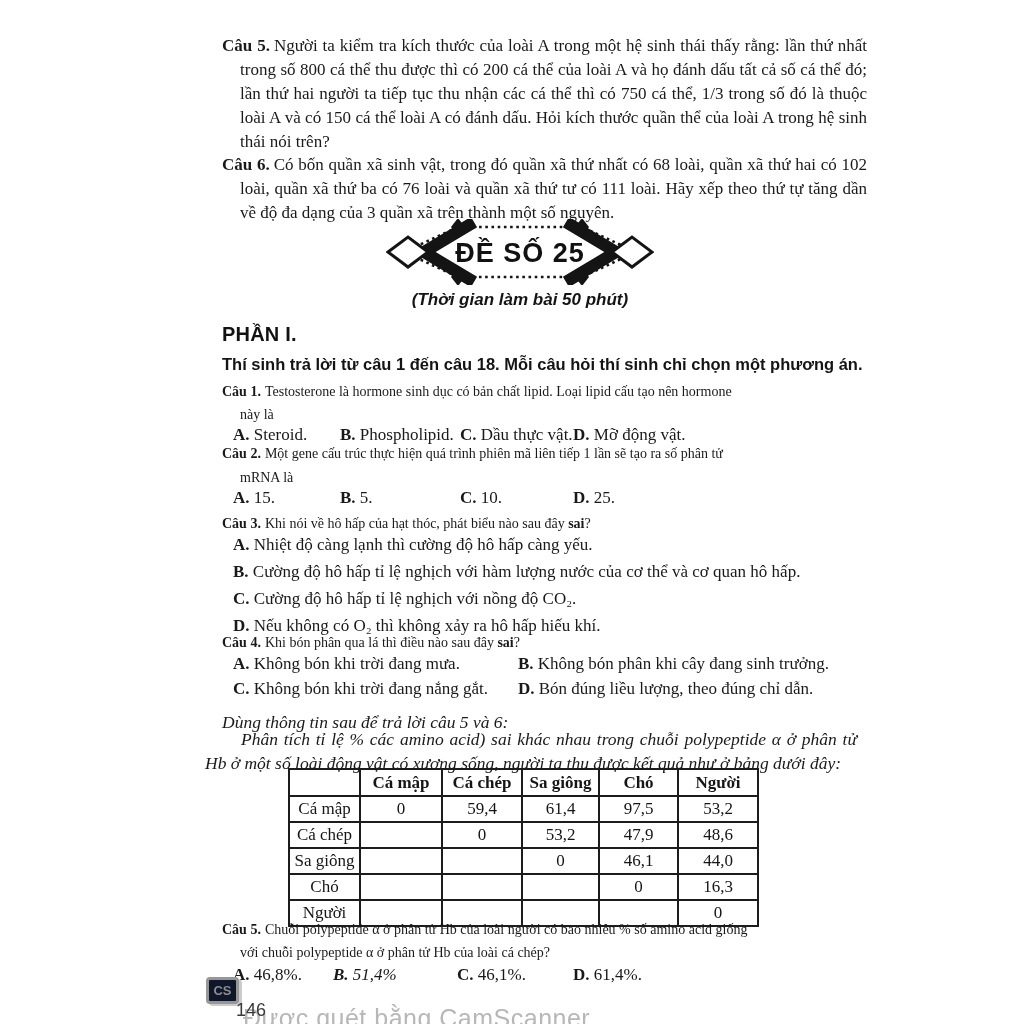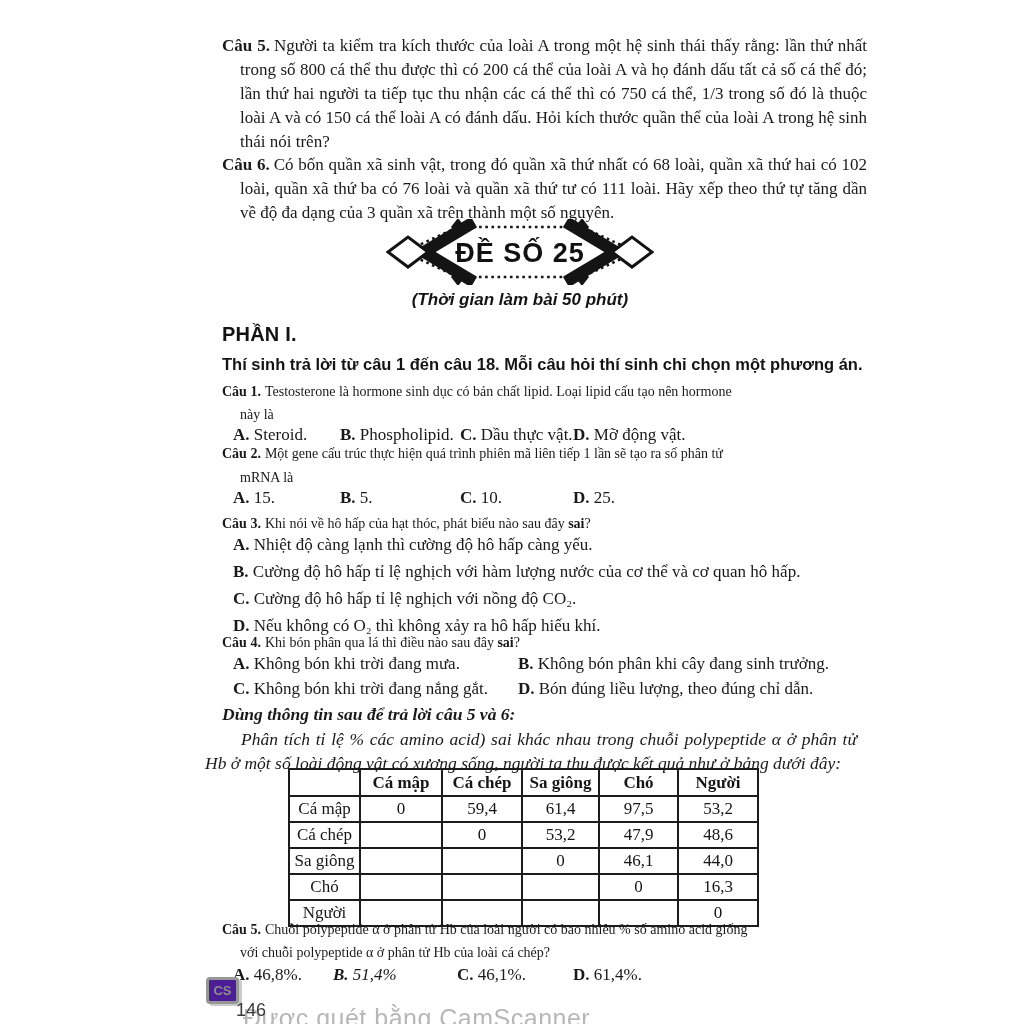--- a/index.html
+++ b/index.html
@@ -34,37 +34,37 @@
   .cols-a .opt:nth-child(3){left:460px;}
   .cols-a .opt:nth-child(4){left:573px;}
   .cols-b .opt:nth-child(1){left:233px;}
   .cols-b .opt:nth-child(2){left:333px;font-style:italic;}
   .cols-b .opt:nth-child(3){left:457px;}
   .cols-b .opt:nth-child(4){left:573px;}
   .optlist .opt{display:block;line-height:27px;font-size:17px;white-space:nowrap;}
   .optgrid{display:grid;grid-template-columns:285px auto;grid-auto-rows:25px;}
   .optgrid .opt{font-size:17px;white-space:nowrap;}
   .opt .okey{font-weight:bold;}
-  .info-head{font-size:17.5px;font-weight:bold;font-style:italic;}
+  .info-head{font-size:17.5px;font-weight:normal;font-style:italic;margin-top:8px;}
   .info-para{
     width:652px;font-size:17.5px;font-style:italic;line-height:24px;
     text-align:justify;text-indent:36px;
   }
   table.sim{
     border-collapse:collapse;table-layout:fixed;
     font-size:17px;color:#151515;
   }
   table.sim th,table.sim td{
     border:2px solid #1c1c1c;text-align:center;padding:0;height:24px;
     overflow:hidden;
   }
   table.sim thead th{font-weight:bold;height:25px;}
   .wm-badge{
     width:27px;height:21px;border:3px solid #979797;border-radius:4px;
-    color:#8d8d8d;background:#4c1d95;font-family:"Liberation Sans","DejaVu Sans",sans-serif;
+    color:#8d8d8d;background:#0f172a;font-family:"Liberation Sans","DejaVu Sans",sans-serif;
     font-weight:bold;font-size:13px;display:flex;align-items:center;justify-content:center;
     box-shadow:3px 2px 0 rgba(160,160,160,.55);
   }
   .wm-text{
     font-family:"Liberation Sans","DejaVu Sans",sans-serif;font-size:25px;
     color:#b7b7b7;letter-spacing:.5px;white-space:nowrap;
   }
   .page-num{
     font-family:"Liberation Sans","DejaVu Sans",sans-serif;font-size:18px;color:#3a3a3a;
   }

